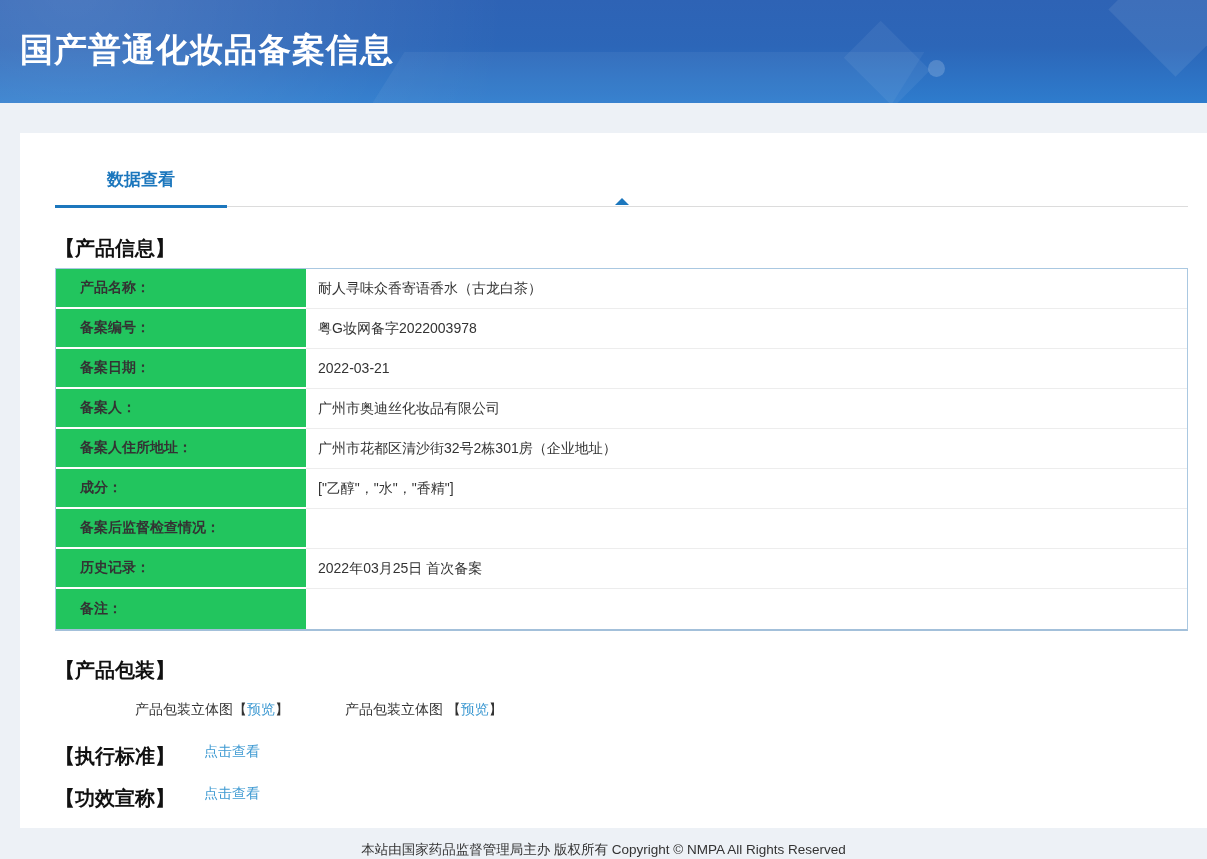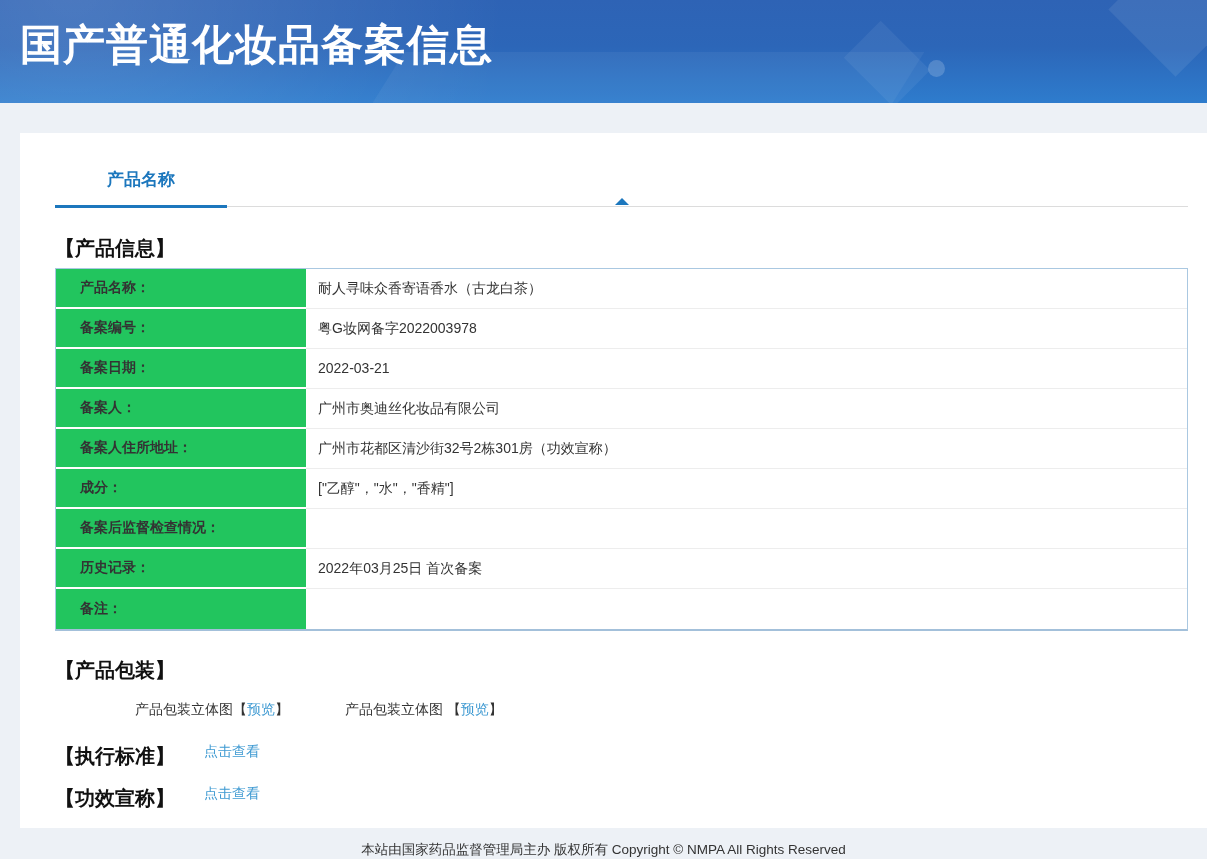--- a/index.html
+++ b/index.html
@@ -11,22 +11,22 @@
     overflow:hidden;
   }
   
   .banner {
     position:relative; height:103px; overflow:hidden;
     background:
       radial-gradient(circle at 6% -10%, rgba(255,255,255,0.14), rgba(255,255,255,0) 38%),
       linear-gradient(to bottom, #2e63b5 0%, #2c66b8 45%, #2e7ccd 100%);
   }
   .banner-title {
-    position:absolute; left:20px; top:17px;
-    color:#fff; font-size:42px; font-weight:600; letter-spacing:1px;
+    position:absolute; left:20px; top:28px;
+    color:#fff; font-size:33px; font-weight:600; letter-spacing:1px;
   }
   .decor { position:absolute; pointer-events:none; }
   .decor-poly-large { left:370px; top:52px; width:520px; height:110px;
     background:rgba(255,255,255,0.05); transform:skewX(-32deg); }
   .decor-circle { left:928px; top:60px; width:17px; height:17px; border-radius:50%;
     background:rgba(255,255,255,0.18); }
   .decor-poly-tr { left:1128px; top:-38px; width:95px; height:95px;
     background:rgba(255,255,255,0.08); transform:rotate(45deg); }
   .decor-poly-mid { left:852px; top:38px; width:70px; height:52px;
     background:rgba(255,255,255,0.06); transform:rotate(45deg); }
@@ -106,21 +106,21 @@
   <div class="decor decor-poly-large"></div>
   <div class="decor decor-circle"></div>
   <div class="decor decor-poly-mid"></div>
   <div class="decor decor-poly-tr"></div>
   <div class="banner-title">国产普通化妆品备案信息</div>
 </div>
 
 <div class="card">
 
   <div class="tabbar">
-    <div class="tab">产品名称</div>
+    <div class="tab">数据查看</div>
     <div class="tab-underline"></div>
     <div class="tab-caret"></div>
   </div>
 
   <div class="section-title mt-product-info">【产品信息】</div>
 
   <div class="info-table">
     <div class="t-row">
       <div class="cell-label">产品名称：</div>
       <div class="cell-value">耐人寻味众香寄语香水（古龙白茶）</div>
@@ -132,21 +132,21 @@
     <div class="t-row">
       <div class="cell-label">备案日期：</div>
       <div class="cell-value">2022-03-21</div>
     </div>
     <div class="t-row">
       <div class="cell-label">备案人：</div>
       <div class="cell-value">广州市奥迪丝化妆品有限公司</div>
     </div>
     <div class="t-row">
       <div class="cell-label">备案人住所地址：</div>
-      <div class="cell-value">广州市花都区清沙街32号2栋301房（功效宣称）</div>
+      <div class="cell-value">广州市花都区清沙街32号2栋301房（企业地址）</div>
     </div>
     <div class="t-row">
       <div class="cell-label">成分：</div>
       <div class="cell-value">["乙醇"，"水"，"香精"]</div>
     </div>
     <div class="t-row">
       <div class="cell-label">备案后监督检查情况：</div>
       <div class="cell-value"></div>
     </div>
     <div class="t-row">

